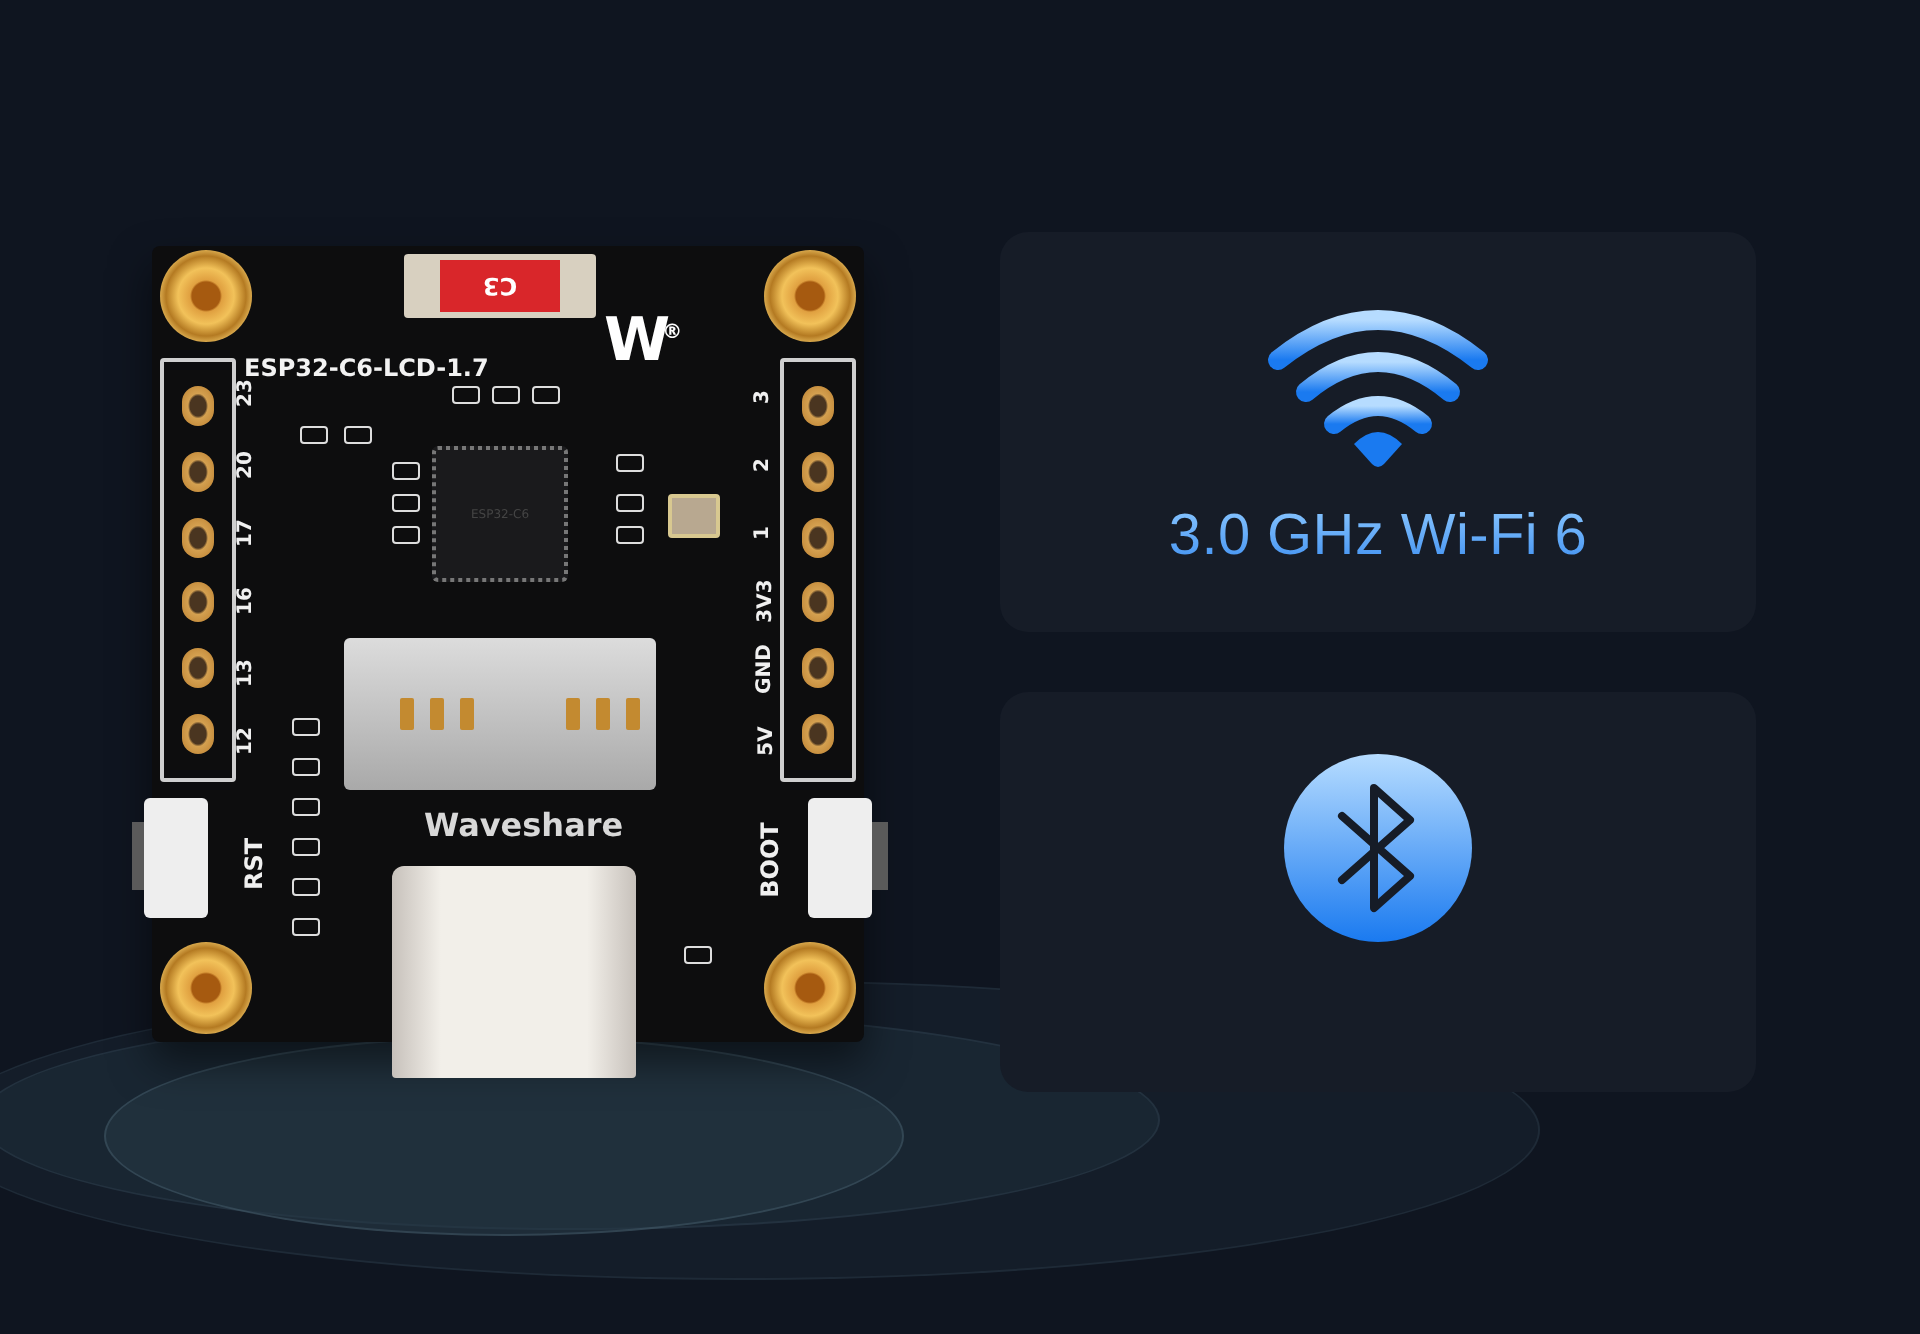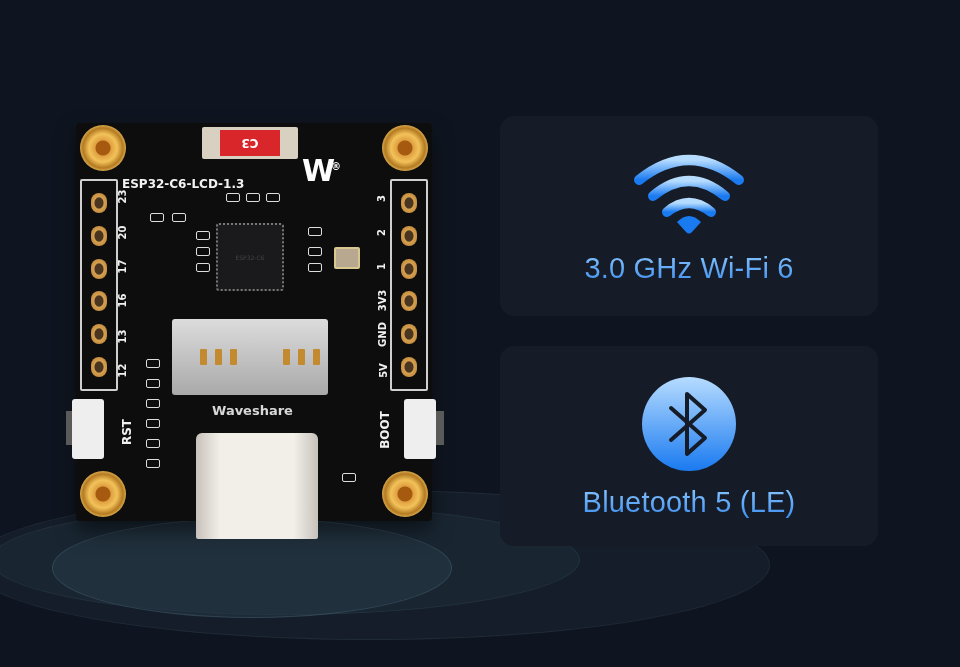--- a/index.html
+++ b/index.html
@@ -79,21 +79,21 @@
       color: #444; font-size: 6px; display:flex; align-items:center; justify-content:center;
     }
     .crystal { position:absolute; left: 258px; top:124px; width: 26px; height: 22px; background:#b8a890; border:2px solid #d8c890; border-radius:2px; }
     .sdslot {
       position: absolute; left: 96px; top: 196px; width: 156px; height: 76px;
       background: linear-gradient(180deg,#dcdcdc,#a9a9a9); border-radius: 3px;
     }
     .sdslot .contacts { position:absolute; top: 30px; left: 28px; display:flex; gap: 8px; }
     .sdslot .contacts span { width: 7px; height: 16px; background:#c38a30; border-radius:1px; }
     .sdslot .contacts span.gap { background: transparent; width: 30px; }
-    .brand { position:absolute; left: 136px; top: 280px; color:#d8d8d8; font-weight:bold; font-size: 13px; font-family:"DejaVu Sans",sans-serif; }
+    .brand { position:absolute; left: 136px; top: 280px; color:#d8d8d8; font-weight:bold; font-size: 16px; font-family:"DejaVu Sans",sans-serif; }
     .usbc {
       position: absolute; left: 120px; top: 310px; width: 122px; height: 106px;
       background: linear-gradient(90deg,#c7c1bb,#f2efe9 20%,#f2efe9 80%,#c7c1bb);
       border-radius: 6px 6px 2px 2px;
     }
     .switch { position:absolute; width: 32px; height: 60px; background:#eeeeee; border-radius: 3px; }
     .switch-tab { position:absolute; width: 8px; height: 34px; background:#5a5a5a; }
     .smd { position:absolute; width: 14px; height: 9px; border: 1.5px solid #ddd; border-radius: 2px; }
   </style>
 </head>
@@ -106,21 +106,21 @@
 <div class="board">
   <div class="mount" style="left:4px;top:2px;"></div>
   <div class="mount" style="left:306px;top:2px;"></div>
   <div class="mount" style="left:4px;top:348px;"></div>
   <div class="mount" style="left:306px;top:348px;"></div>
 
   <div class="ant">
     <div class="red">C3</div>
   </div>
 
-  <div class="silk-title">ESP32-C6-LCD-1.3</div>
+  <div class="silk-title">ESP32-C6-LCD-1.7</div>
 
   <div class="logo">W<sup>®</sup></div>
 
   <div class="header-strip" style="left:4px;top:56px;">
     <div class="pad"></div>
     <div class="pad"></div>
     <div class="pad"></div>
     <div class="pad"></div>
     <div class="pad"></div>
     <div class="pad"></div>
@@ -220,14 +220,13 @@
       <defs>
         <linearGradient id="bg" x1="0" y1="0" x2="0" y2="1">
           <stop offset="0" stop-color="#b6dcff"></stop>
           <stop offset="1" stop-color="#1a7af0"></stop>
         </linearGradient>
       </defs>
       <circle cx="48" cy="48" r="47" fill="url(#bg)"></circle>
       <path d="M30 32 L64 62 L46 78 L46 18 L64 34 L30 64" fill="none" stroke="#161c27" stroke-width="4" stroke-linejoin="round" stroke-linecap="round"></path>
     </svg>
   </div>
-  <div class="label">Bluetooth 5 (LE)</div>
 </div>
 
 </body></html>

